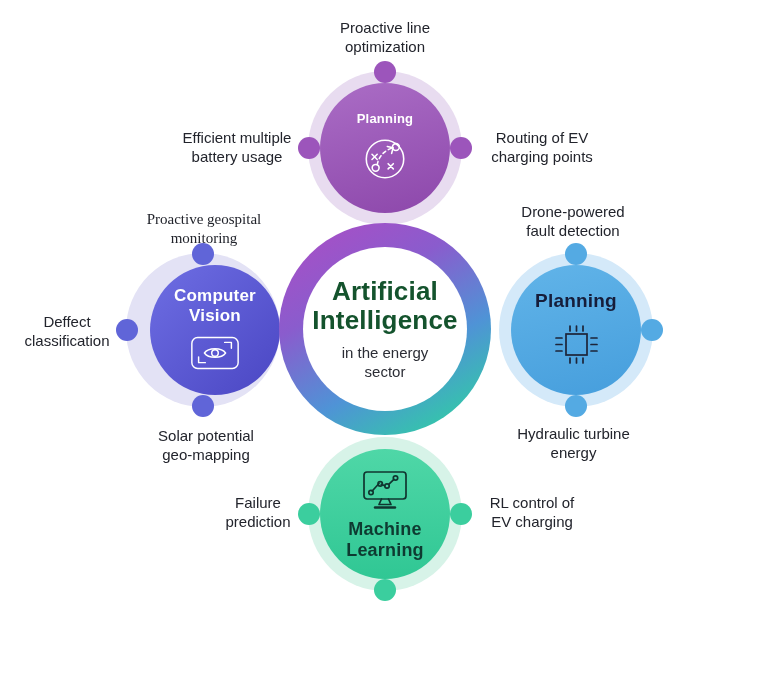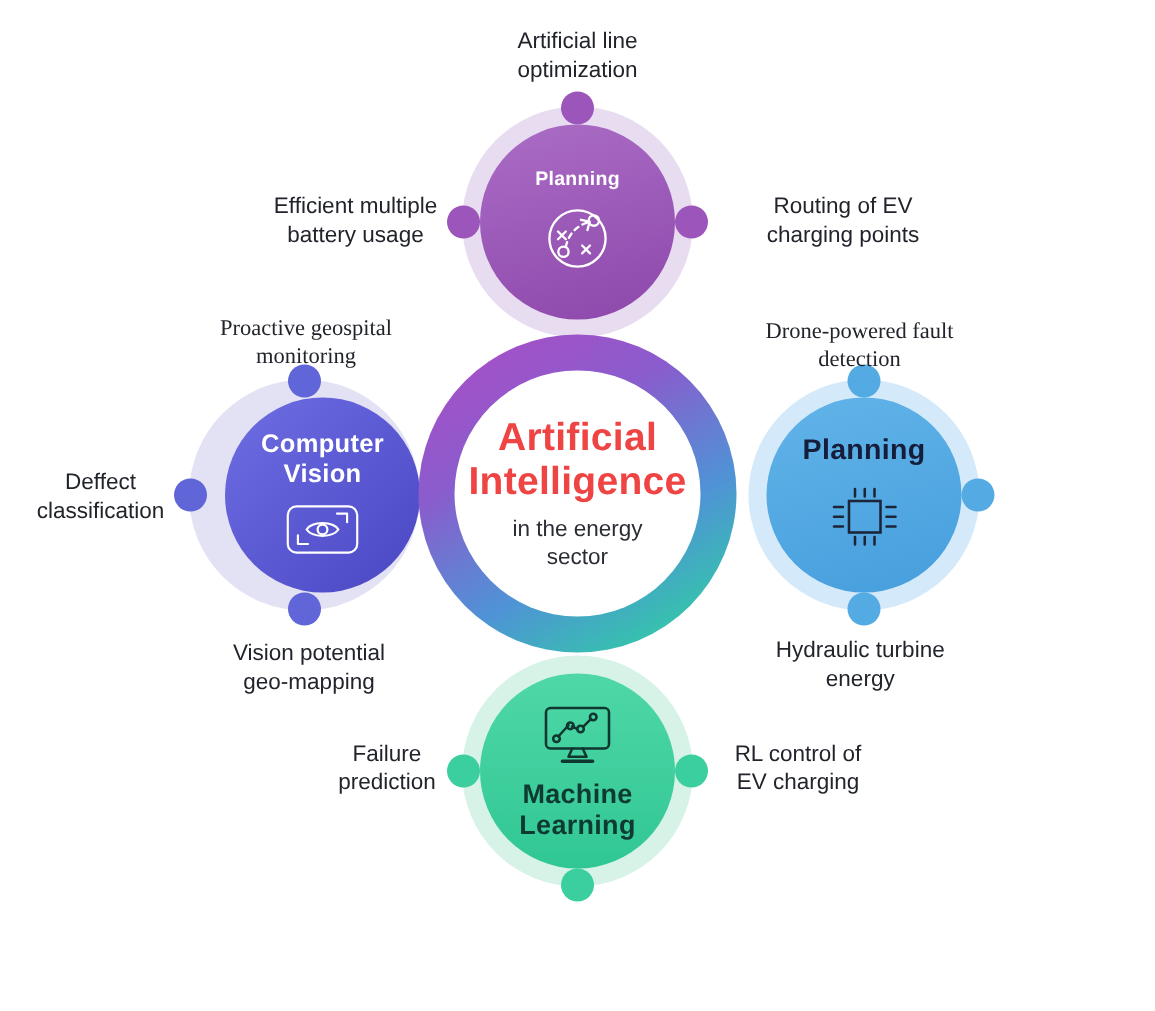--- a/index.html
+++ b/index.html
@@ -43,21 +43,21 @@
   .ring{
     position:absolute; left:279px; top:223px; width:212px; height:212px; border-radius:50%;
     background:linear-gradient(150deg,#a84fc6 6%,#8a5ccd 34%,#4f93d6 64%,#2fcfa2 94%);
   }
   .ring-inner{
     position:absolute; inset:24px; border-radius:50%; background:#fff;
     display:flex; flex-direction:column; align-items:center; justify-content:center;
   }
   .center-title{
     width:150px; text-align:center; font-size:26px; font-weight:800;
-    color:#ef4444; line-height:1.12; letter-spacing:.2px;
+    color:#14532d; line-height:1.12; letter-spacing:.2px;
   }
   .center-subtitle{
     width:112px; text-align:center; font-size:15px; color:#2b2d35;
     line-height:1.25; margin-top:9px;
   }
   .icon{display:block;}
 </style>
 </head>
 <body>
 
@@ -72,39 +72,39 @@
     <svg class="icon" width="52" height="52" viewBox="0 0 50 50" fill="none" stroke="#ffffff" stroke-width="1.5" stroke-linecap="round" stroke-linejoin="round">
       <circle cx="25" cy="25" r="18"></circle>
       <path d="M17.5 30.5 C 19 22, 25 16.5, 32 14.5" stroke-dasharray="3.2 3"></path>
       <path d="M32.8 14.2 l-5.6 -1.2 M32.8 14.2 l-1.4 5.4"></path>
       <circle cx="16" cy="33.5" r="3.3"></circle>
       <circle cx="35.5" cy="13.5" r="3.3"></circle>
       <path d="M12.5 20.5 l5 5 M17.5 20.5 l-5 5"></path>
       <path d="M28 29.5 l5 5 M33 29.5 l-5 5"></path>
     </svg>
   </div>
-  <div class="sat-label" style="left:310px; top:18px; width:150px;">Artificial line optimization</div>
+  <div class="sat-label" style="left:310px; top:18px; width:150px;">Proactive line optimization</div>
   <div class="sat-label" style="left:162px; top:128px; width:150px;">Efficient multiple battery usage</div>
-  <div class="sat-label" style="left:502px; top:128px; width:120px;">Routing of EV charging points</div>
+  <div class="sat-label" style="left:482px; top:128px; width:120px;">Routing of EV charging points</div>
 
   <div class="halo robotics" style="left:499px; top:253px;"></div>
   <div class="dot robotics" style="left:565px; top:243px;"></div>
   <div class="dot robotics" style="left:641px; top:319px;"></div>
   <div class="dot robotics" style="left:565px; top:395px;"></div>
   <div class="bubble robotics" style="left:511px; top:265px;">
     <span class="bubble-title">Planning</span>
     <svg class="icon" width="56" height="50" viewBox="0 0 56 50" fill="none" stroke="#1d2438" stroke-width="1.7" stroke-linecap="round">
       <rect x="18" y="14" width="21" height="21"></rect>
       <path d="M22 6 v5 M28.5 6 v5 M35 6 v5"></path>
       <path d="M22 38 v5 M28.5 38 v5 M35 38 v5"></path>
       <path d="M8 18 h6 M8 24.5 h6 M8 31 h6"></path>
       <path d="M43 18 h6 M43 24.5 h6 M43 31 h6"></path>
     </svg>
   </div>
-  <div class="sat-label" style="left:508px; top:212px; width:130px;font-family:Liberation Serif, serif;">Drone-powered fault detection</div>
+  <div class="sat-label" style="left:508px; top:202px; width:130px;">Drone-powered fault detection</div>
   <div class="sat-label" style="left:506px; top:424px; width:135px;">Hydraulic turbine energy</div>
 
   <div class="halo ml" style="left:308px; top:437px;"></div>
   <div class="dot ml" style="left:298px; top:503px;"></div>
   <div class="dot ml" style="left:450px; top:503px;"></div>
   <div class="dot ml" style="left:374px; top:579px;"></div>
   <div class="bubble ml" style="left:320px; top:449px;">
     <svg class="icon" width="54" height="44" viewBox="0 0 54 44" fill="none" stroke="#103630" stroke-width="1.7" stroke-linecap="round" stroke-linejoin="round">
       <rect x="6" y="4" width="42" height="27" rx="3"></rect>
       <path d="M14.2 23 L21 15.5 M23.3 16.4 L26.8 17.8 M31 16.2 L35.9 11.4"></path>
@@ -129,21 +129,21 @@
     <svg class="icon" width="54" height="42" viewBox="0 0 56 42" fill="none" stroke="#ffffff" stroke-width="1.5" stroke-linecap="round" stroke-linejoin="round">
       <rect x="4" y="5" width="48" height="32" rx="6"></rect>
       <path d="M17 21 C 21 15.2, 35 15.2, 39 21 C 35 26.8, 21 26.8, 17 21 Z"></path>
       <circle cx="28" cy="21" r="3.4"></circle>
       <path d="M38 10 h7 v6"></path>
       <path d="M11 25 v6 h7"></path>
     </svg>
   </div>
   <div class="sat-label" style="left:129px; top:210px; width:150px;font-family:Liberation Serif, serif;">Proactive geospital monitoring</div>
   <div class="sat-label" style="left:17px; top:312px; width:100px;">Deffect classification</div>
-  <div class="sat-label" style="left:146px; top:426px; width:120px;">Vision potential geo-mapping</div>
+  <div class="sat-label" style="left:146px; top:426px; width:120px;">Solar potential geo-mapping</div>
 
   <div class="ring">
     <div class="ring-inner">
       <div class="center-title">Artificial Intelligence</div>
       <div class="center-subtitle">in the energy sector</div>
     </div>
   </div>
 
 </div>
 

